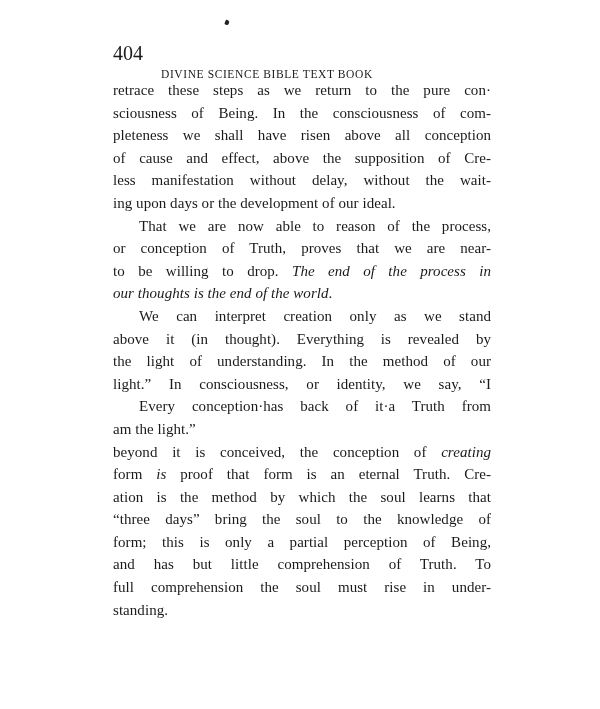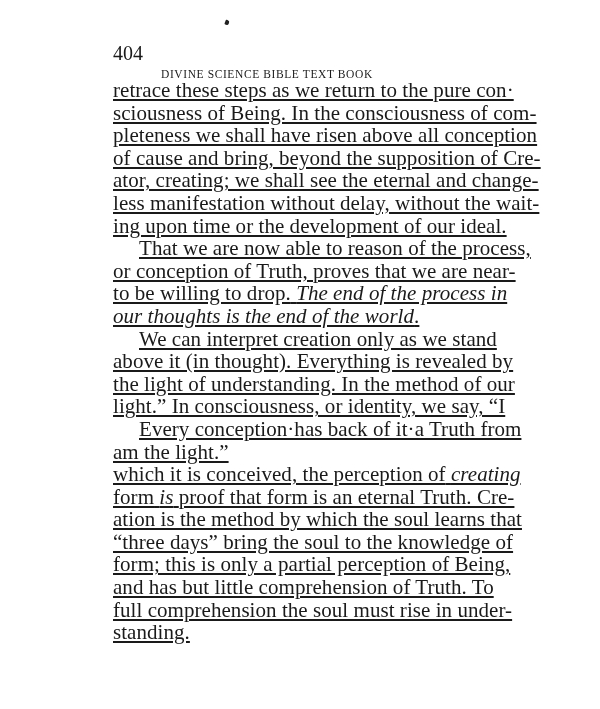--- a/index.html
+++ b/index.html
@@ -50,26 +50,25 @@
     .body-text {
       position: absolute;
       left: 113px;
       top: 79px;
       width: 378px;
     }
     .line {
       display: block;
       height: 22.6px;
       line-height: 22.6px;
-      font-size: 21px;
+      font-size: 15px;
       white-space: nowrap;
       text-align: justify;
       text-align-last: justify;
       letter-spacing: 0.05px;
-      text-decoration: underline;
     }
     .line.last {
       text-align-last: left;
     }
     .line.indent {
       padding-left: 26px;
     }
     .line i {
       font-style: italic;
     }
@@ -82,38 +81,37 @@
 <div class="header">
   <span class="page-number">404</span>
   <span class="running-title">DIVINE SCIENCE BIBLE TEXT BOOK</span>
 </div>
 
 <div class="body-text">
 
   <span class="line">retrace these steps as we return to the pure con·</span>
   <span class="line">sciousness of Being.  In the consciousness of com-</span>
   <span class="line">pleteness we shall have risen above all conception</span>
-  <span class="line">of cause and bring, beyond the supposition of Cre-</span>
-  <span class="line">ator, creating; we shall see the eternal and change-</span>
+  <span class="line">of cause and effect, above the supposition of Cre-</span>
   <span class="line">less manifestation without delay, without the wait-</span>
-  <span class="line last">ing upon time or the development of our ideal.</span>
+  <span class="line last">ing upon days or the development of our ideal.</span>
 
   <span class="line indent">That we are now able to reason of the process,</span>
   <span class="line">or conception of Truth, proves that we are near-</span>
   <span class="line"><span>to be willing to drop.</span>  <i>The end of the process in</i></span>
   <span class="line last"><i>our thoughts is the end of the world</i><span>.</span></span>
 
   <span class="line indent">We can interpret  creation only as we stand</span>
   <span class="line">above it (in thought).  Everything is revealed by</span>
   <span class="line">the light of understanding.  In the method of our</span>
   <span class="line">light.”  In consciousness, or identity, we say, “I</span>
   <span class="line indent">Every conception·has back of it·a Truth from</span>
 
   <span class="line last">am the light.”</span>
-  <span class="line"><span>which it is conceived, the perception of</span> <i>creating</i></span>
+  <span class="line"><span>beyond it is conceived, the conception of</span> <i>creating</i></span>
   <span class="line"><span>form</span> <i>is</i> <span>proof that form is an eternal Truth.  Cre-</span></span>
   <span class="line">ation is the method by which the soul learns that</span>
   <span class="line">“three days” bring the soul to the knowledge of</span>
   <span class="line">form; this is only a partial perception of Being,</span>
   <span class="line">and has but little comprehension of Truth.   To</span>
   <span class="line">full comprehension the soul must rise in under-</span>
   <span class="line last">standing.</span>
 
 </div>
 

